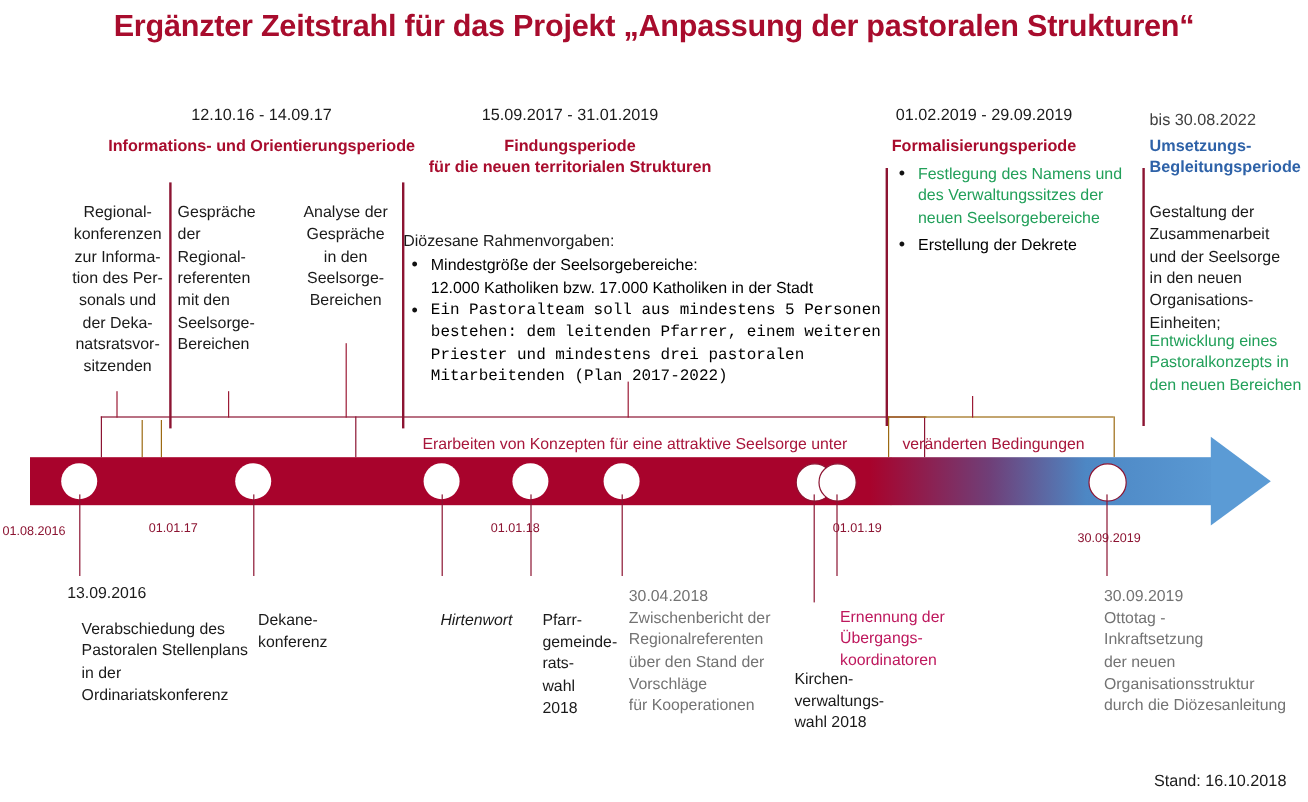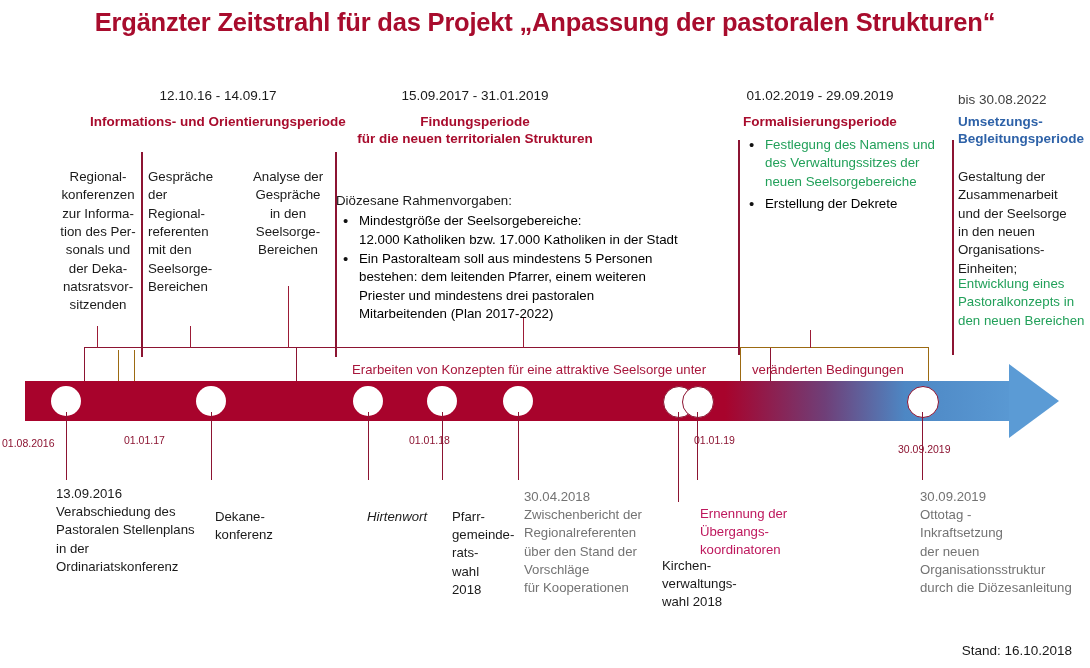--- a/index.html
+++ b/index.html
@@ -143,21 +143,21 @@
 Bereichen</pre>
 
 <div class="abs" style="left:336px;top:168px;width:382px;margin-top:24px;">
   <div class="col left" style="margin-bottom:2px;">Diözesane Rahmenvorgaben:</div>
   <ul class="bl">
     <li class="blackbul">
         <pre style="margin:0;font-family:inherit;font-size:13.3px;line-height:1.38;white-space:pre;">Mindestgröße der Seelsorgebereiche:
 12.000 Katholiken bzw. 17.000 Katholiken in der Stadt</pre>
       </li>
     <li class="blackbul">
-        <pre style="margin:0;font-family:Liberation Sans, sans-serif;font-size:13.3px;line-height:1.38;white-space:pre;">Ein Pastoralteam soll aus mindestens 5 Personen
+        <pre style="margin:0;font-family:Liberation Mono, monospace;font-size:13.3px;line-height:1.38;white-space:pre;">Ein Pastoralteam soll aus mindestens 5 Personen
 bestehen: dem leitenden Pfarrer, einem weiteren
 Priester und mindestens drei pastoralen
 Mitarbeitenden (Plan 2017-2022)</pre>
       </li>
   </ul>
 </div>
 
 <div class="abs" style="left:742px;top:136px;width:205px;">
   <ul class="bl">
     <li class="green green-b">Festlegung des Namens und des Verwaltungssitzes der neuen Seelsorgebereiche</li>
@@ -220,21 +220,21 @@
 <div class="abs tickline" style="left:211px;top:412px;height:68px;"></div>
 <div class="abs tickline" style="left:368px;top:412px;height:68px;"></div>
 <div class="abs tickline" style="left:442px;top:412px;height:68px;"></div>
 <div class="abs tickline" style="left:518px;top:412px;height:68px;"></div>
 <div class="abs tickline" style="left:678px;top:412px;height:90px;"></div>
 <div class="abs tickline" style="left:697px;top:412px;height:68px;"></div>
 <div class="abs tickline" style="left:922px;top:412px;height:68px;"></div>
 
 <div class="abs" style="left:56px;top:485px;width:160px;">
   <div class="ev">13.09.2016</div>
-  <pre class="ev" style="margin:0;font-family:inherit;white-space:pre;">Verabschiedung des
+  <pre class="ev" style="margin:12px;font-family:inherit;white-space:pre;">Verabschiedung des
 Pastoralen Stellenplans
 in der
 Ordinariatskonferenz</pre>
 </div>
 
 <div class="abs" style="left:215px;top:508px;width:95px;">
   <pre class="ev" style="margin:0;font-family:inherit;white-space:pre;">Dekane-
 konferenz</pre>
 </div>
 

